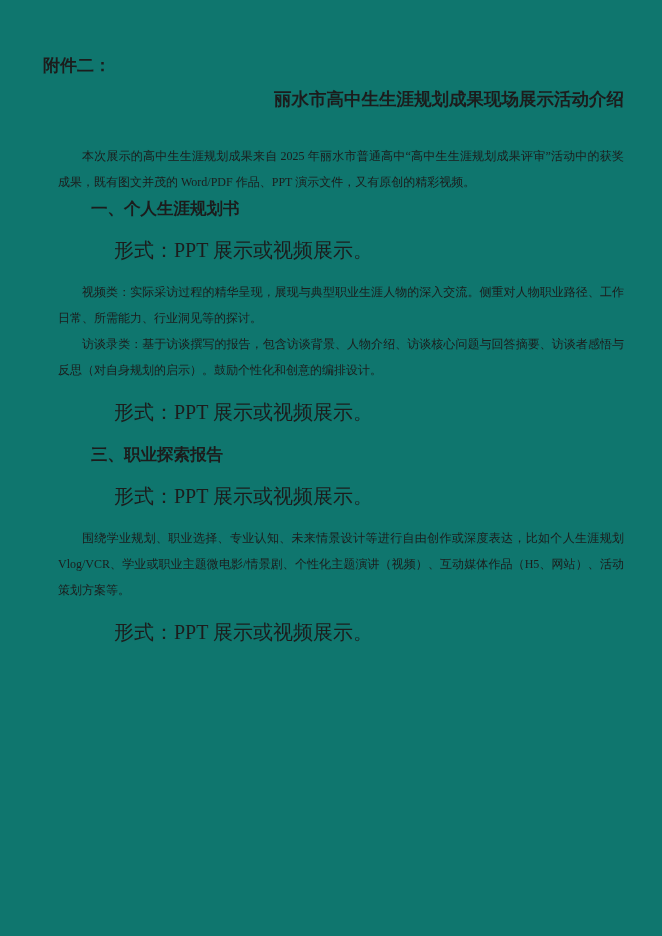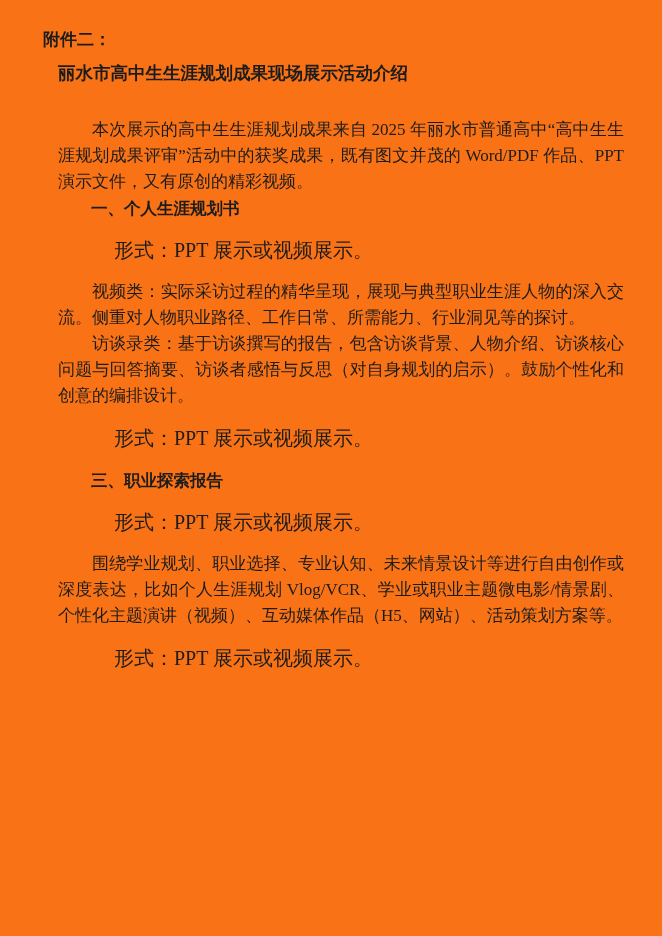--- a/index.html
+++ b/index.html
@@ -6,44 +6,44 @@
     margin: 0;
     padding: 0;
     background: #e8e8e8;
   }
   .page {
     position: relative;
     width: 662px;
     height: 936px;
     margin: 0 auto;
     box-sizing: border-box;
-    background: #f97316;
+    background: #0f766e;
     color: #1c1c1c;
-    padding: 30px 38px 0 58px;
+    padding: 56px 38px 0 58px;
     font-family: "Liberation Serif", "DejaVu Serif", serif;
     overflow: hidden;
   }
   .attachment-label {
     font-family: "Liberation Sans", "DejaVu Sans", sans-serif;
     font-weight: bold;
     font-size: 17px;
     line-height: 20px;
     margin-left: -15px;
   }
   .doc-title {
     margin: 12px 0 0 0;
-    text-align: left;
+    text-align: right;
     font-size: 17.5px;
     line-height: 22px;
     font-weight: bold;
     font-family: "Liberation Serif", "DejaVu Serif", serif;
   }
   .body-text {
     margin: 0;
-    font-size: 17px;
+    font-size: 12px;
     line-height: 26px;
     text-align: justify;
     text-indent: 2em;
   }
   .intro {
     margin-top: 33px;
   }
   .section-heading {
     margin: 0;
     font-size: 16.5px;

